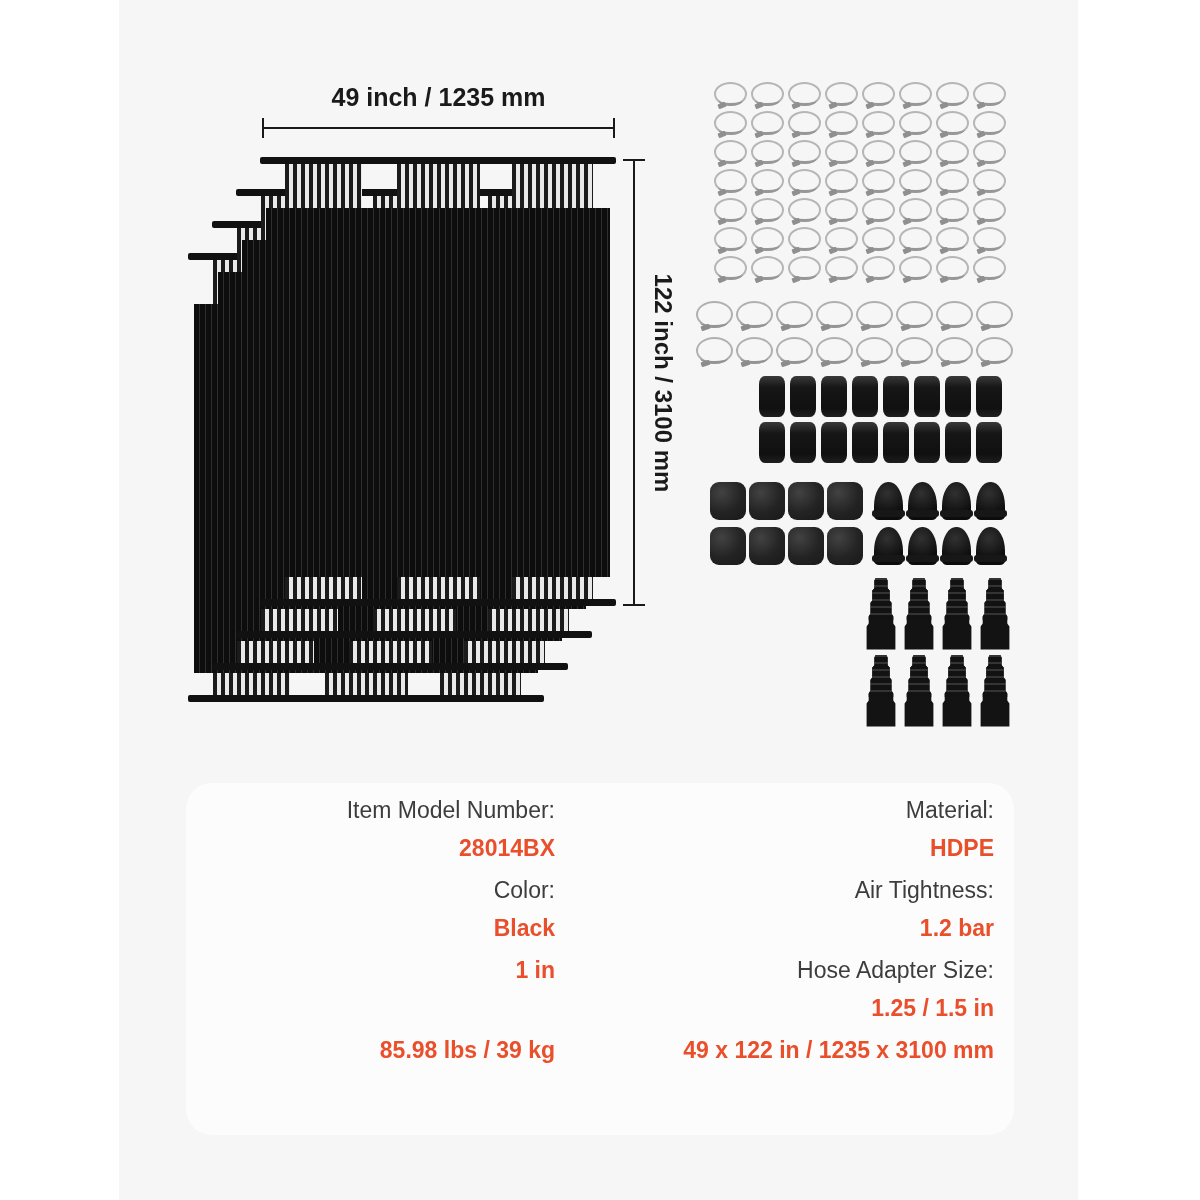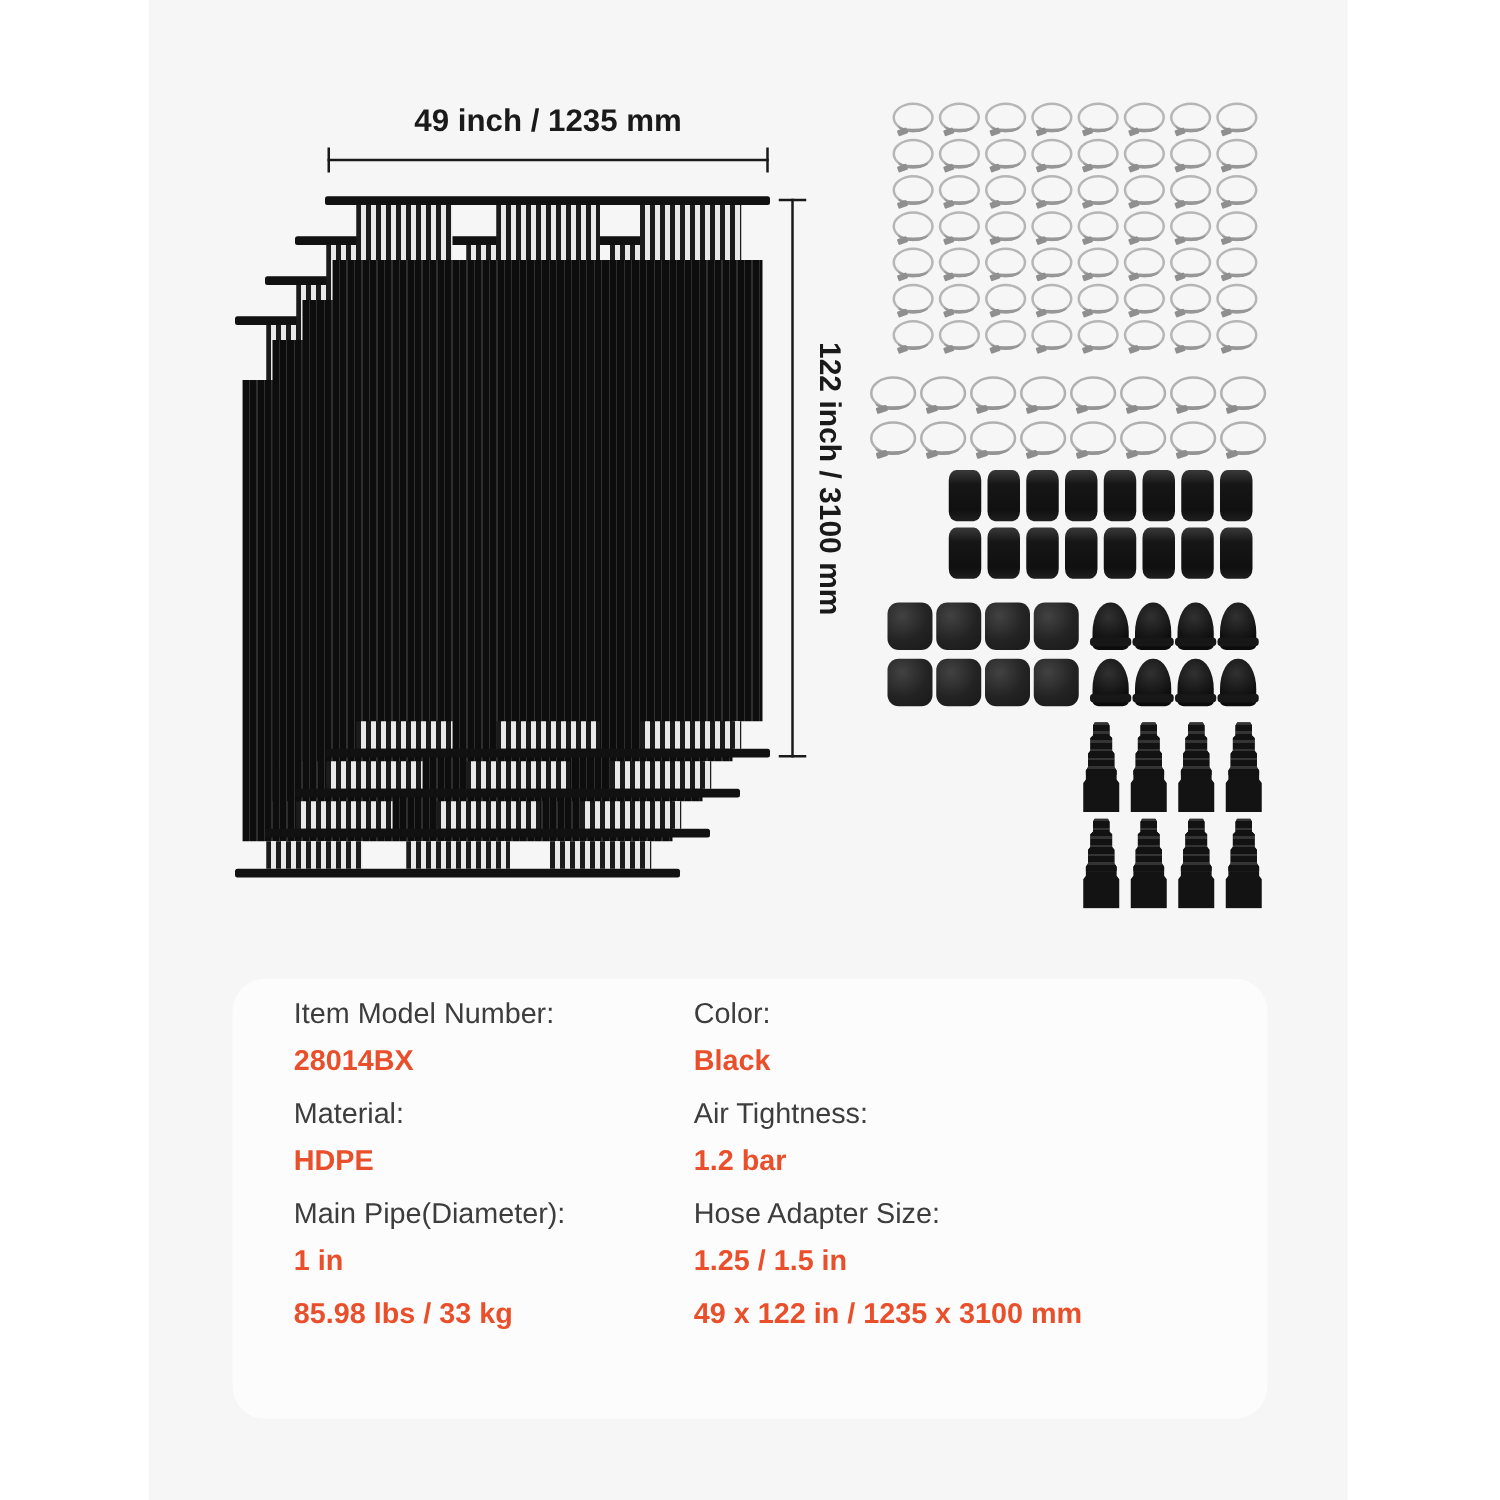--- a/index.html
+++ b/index.html
@@ -47,21 +47,21 @@
        background:radial-gradient(circle at 32% 28%,#424242,#232323 55%,#191919);}
   .cap-dome{width:29px;height:38px;border-radius:14px 14px 5px 5px / 24px 24px 4px 4px;position:relative;
        background:radial-gradient(circle at 45% 30%,#313131,#0c0c0c 70%);}
   .cap-dome::after{content:"";position:absolute;bottom:3px;left:-2px;right:-2px;height:7px;background:#171717;border-radius:3px;}
   .adapter{width:30px;height:72px;
        background:repeating-linear-gradient(180deg,#343434 0 2px,#121212 2px 7px) top/100% 42px no-repeat,#131313;
        clip-path:polygon(33% 0%,67% 0%,72% 4%,72% 15%,79% 18%,79% 32%,85% 35%,85% 50%,91% 54%,91% 64%,98% 68%,98% 100%,2% 100%,2% 68%,9% 64%,9% 54%,15% 50%,15% 35%,21% 32%,21% 18%,28% 15%,28% 4%);}
 
   
   .card{position:absolute;left:186px;top:783px;width:828px;height:352px;background:#fcfcfc;border-radius:26px;z-index:6;}
-  .specs{position:absolute;left:49px;top:14px;right:20px;display:grid;grid-template-columns:320px 1fr;grid-auto-rows:80px;}
+  .specs{position:absolute;left:49px;top:14px;right:20px;display:grid;grid-template-columns:320px 1fr;grid-auto-rows:80px;text-align:right;}
   .spec-label{font-size:23px;line-height:26px;color:#3d3d3d;margin-bottom:12px;}
   .spec-value{font-size:23px;line-height:26px;font-weight:bold;color:#ea4f2b;}
 </style>
 </head>
 <body>
 
 <div class="stage">
   <div class="band"></div>
 
   <div id="panels">
@@ -268,40 +268,39 @@
       </div>
     </div>
 
   <div class="card">
     <div id="specs" class="specs">
         <div class="spec-cell">
           <div class="spec-label">Item Model Number:</div>
           <div class="spec-value">28014BX</div>
         </div>
         <div class="spec-cell">
+          <div class="spec-label">Material:</div>
+          <div class="spec-value">HDPE</div>
+        </div>
+        <div class="spec-cell">
           <div class="spec-label">Color:</div>
           <div class="spec-value">Black</div>
         </div>
         <div class="spec-cell">
-          <div class="spec-label">Material:</div>
-          <div class="spec-value">HDPE</div>
-        </div>
-        <div class="spec-cell">
           <div class="spec-label">Air Tightness:</div>
           <div class="spec-value">1.2 bar</div>
         </div>
         <div class="spec-cell">
-          <div class="spec-label">Main Pipe(Diameter):</div>
           <div class="spec-value">1 in</div>
         </div>
         <div class="spec-cell">
           <div class="spec-label">Hose Adapter Size:</div>
           <div class="spec-value">1.25 / 1.5 in</div>
         </div>
         <div class="spec-cell">
-          <div class="spec-value">85.98 lbs / 33 kg</div>
+          <div class="spec-value">85.98 lbs / 39 kg</div>
         </div>
         <div class="spec-cell">
           <div class="spec-value">49 x 122 in / 1235 x 3100 mm</div>
         </div>
       </div>
   </div>
 </div>
 
 </body></html>

